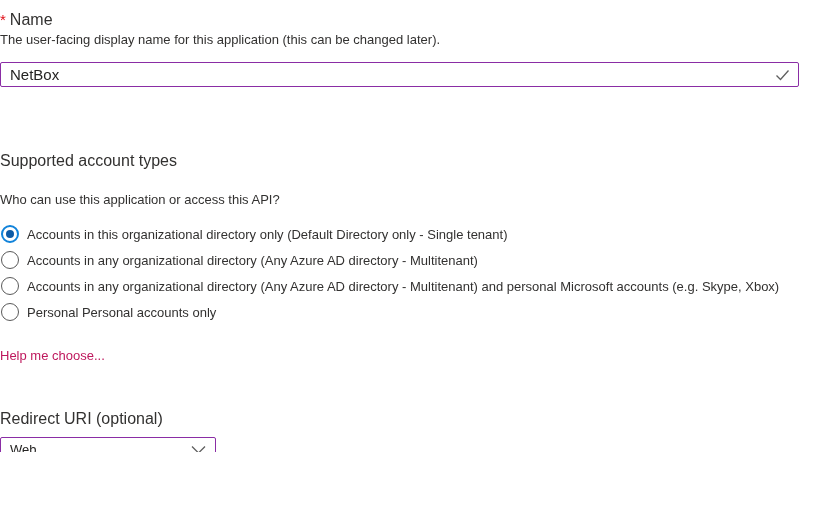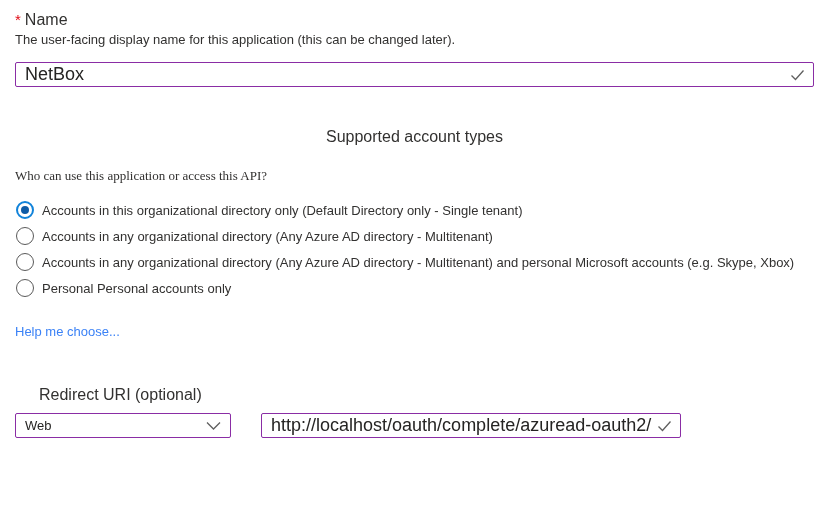--- a/index.html
+++ b/index.html
@@ -4,21 +4,21 @@
 <style>
   * { margin: 0; padding: 0; box-sizing: border-box; }
   html, body { background: #ffffff; }
   .page {
     position: relative;
     width: 829px;
     height: 452px;
     background: #ffffff;
     font-family: "Liberation Sans", "DejaVu Sans", sans-serif;
     color: #323130;
-    padding: 0 15px;
+    padding: 0 0;
     overflow: hidden;
   }
   .section-title {
     font-size: 16px;
     line-height: 20px;
     font-weight: 400;
     color: #323130;
   }
   .required-marker {
     color: #e00b14;
@@ -34,37 +34,37 @@
   #name-desc { }
 
   .field-wrap { position: relative; }
   .text-field {
     width: 100%;
     height: 25px;
     border: 1.5px solid #8a2da5;
     border-radius: 2px;
     background: #ffffff;
     font-family: "Liberation Sans", "DejaVu Sans", sans-serif;
-    font-size: 18px;
+    font-size: 15px;
     color: #252423;
     padding: 0 28px 0 9px;
     outline: none;
     display: block;
   }
   #name-field-wrap { margin-top: 13px; width: 799px; }
   .field-check {
     position: absolute;
     right: 9px;
     top: 50%;
     transform: translateY(-50%);
     line-height: 0;
   }
 
-  #account-title { margin-top: 40px; text-align: center; }
-  #account-question { margin-top: 19px; font-family: Liberation Serif, serif; }
+  #account-title { margin-top: 64px; }
+  #account-question { margin-top: 19px; }
 
   .radio-group { margin-top: 16px; }
   .radio-row {
     display: flex;
     align-items: center;
     margin-bottom: 8px;
     height: 18px;
     cursor: pointer;
   }
   .radio-circle {
@@ -91,26 +91,26 @@
     height: 8px;
     border-radius: 50%;
     background: #0e5ba6;
   }
   .radio-label { font-size: 13px; color: #323130; }
 
   .link {
     display: inline-block;
     margin-top: 19px;
     font-size: 13px;
-    color: #3b82f6;
+    color: #be185d;
     text-decoration: none;
     cursor: pointer;
   }
 
-  #redirect-title { margin-top: 45px; margin-left: 24px; }
+  #redirect-title { margin-top: 45px; }
   #redirect-desc { margin-top: 12px; max-width: 800px; }
 
   .uri-row { margin-top: 8px; display: flex; gap: 30px; }
   .select-box {
     position: relative;
     width: 216px;
     height: 25px;
     border: 1.5px solid #8a2da5;
     border-radius: 2px;
     background: #ffffff;
@@ -180,23 +180,15 @@
 
   <div class="uri-row">
     <div class="select-box">
       <span>Web</span>
       <span class="select-chevron">
         <svg width="15" height="9" viewBox="0 0 15 9">
             <polyline points="1,1 7.5,7.5 14,1" fill="none" stroke="#5f5f5f" stroke-width="1.3"></polyline>
           </svg>
       </span>
     </div>
-    <div id="uri-field-wrap" class="field-wrap">
-      <input class="text-field" type="text" value="http://localhost/oauth/complete/azuread-oauth2/" style="">
-      <span class="field-check">
-        <svg width="15" height="12" viewBox="0 0 15 12">
-            <polyline points="1.5,6.5 5.5,10.5 13.5,1.5" fill="none" stroke="#5f5f5f" stroke-width="1.3"></polyline>
-          </svg>
-      </span>
-    </div>
   </div>
 
 </div>
 
 </body></html>

